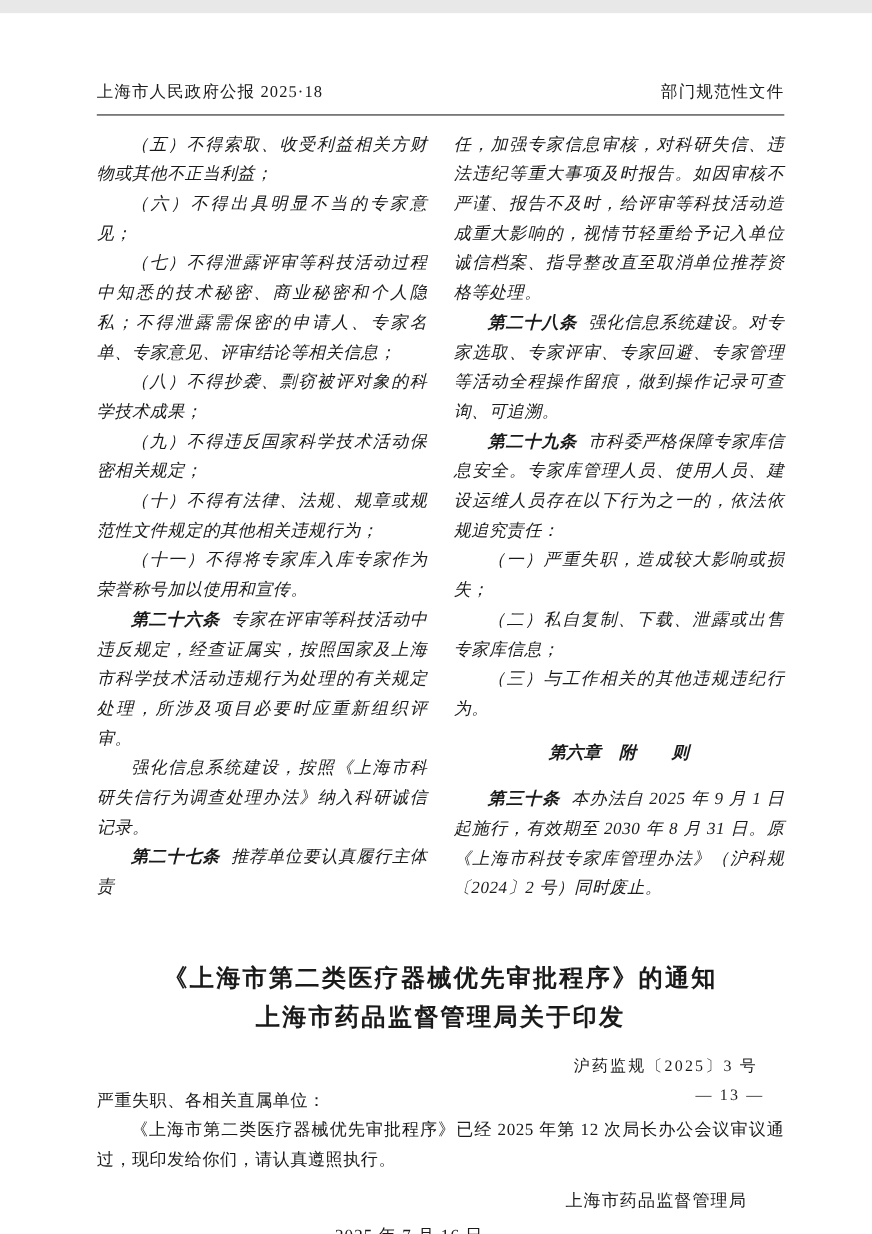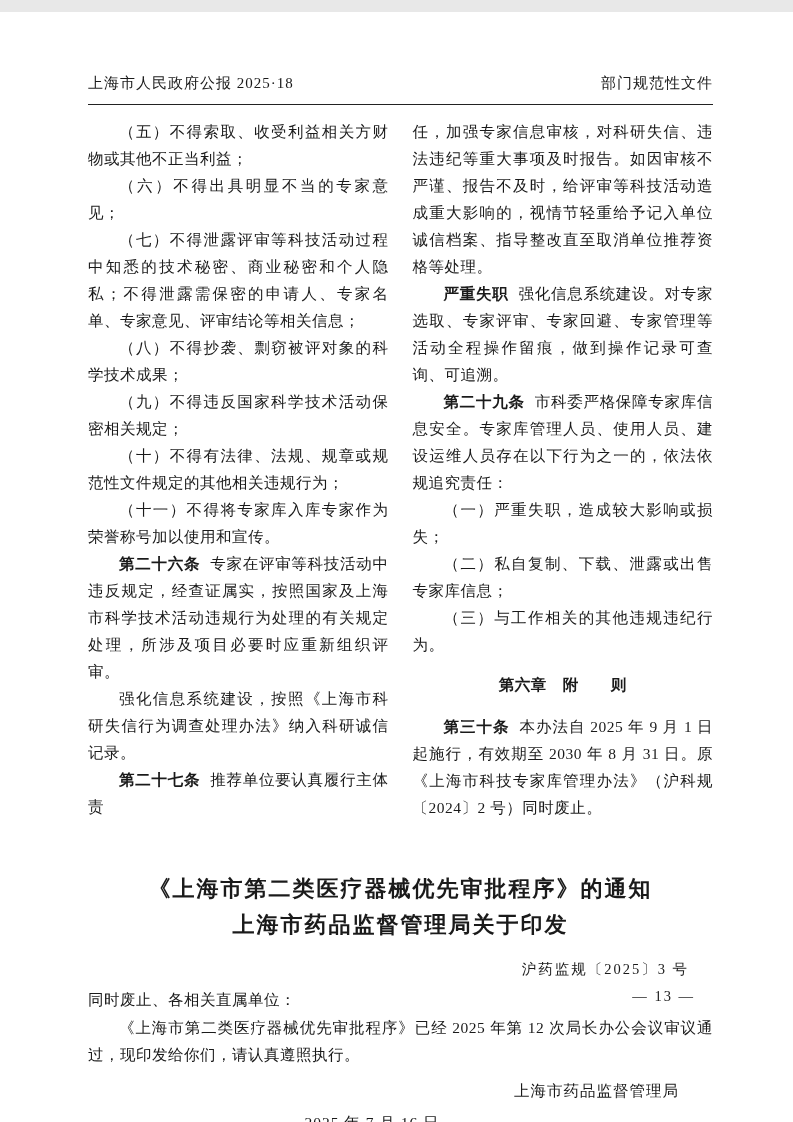--- a/index.html
+++ b/index.html
@@ -21,20 +21,21 @@
     align-items: flex-end;
     font-size: 15px;
     letter-spacing: 1px;
     padding-bottom: 11px;
     border-bottom: 1.5px solid #222;
   }
   .columns {
     display: flex;
     gap: 24px;
     margin-top: 13px;
+    font-style: italic;
   }
   .col {
     width: 305px;
     font-size: 15.5px;
     line-height: 27px;
     text-align: justify;
     text-justify: inter-character;
     letter-spacing: 0.5px;
   }
   .para { text-indent: 2em; }
@@ -123,38 +124,38 @@
       <p class="para">（九）不得违反国家科学技术活动保密相关规定；</p>
       <p class="para">（十）不得有法律、法规、规章或规范性文件规定的其他相关违规行为；</p>
       <p class="para">（十一）不得将专家库入库专家作为荣誉称号加以使用和宣传。</p>
       <p class="para"><span class="lead">第二十六条</span><span>专家在评审等科技活动中违反规定，经查证属实，按照国家及上海市科学技术活动违规行为处理的有关规定处理，所涉及项目必要时应重新组织评审。</span></p>
       <p class="para">强化信息系统建设，按照《上海市科研失信行为调查处理办法》纳入科研诚信记录。</p>
       <p class="para"><span class="lead">第二十七条</span><span>推荐单位要认真履行主体责</span></p>
     </div>
 
     <div class="col">
       <p class="para para-cont">任，加强专家信息审核，对科研失信、违法违纪等重大事项及时报告。如因审核不严谨、报告不及时，给评审等科技活动造成重大影响的，视情节轻重给予记入单位诚信档案、指导整改直至取消单位推荐资格等处理。</p>
-      <p class="para"><span class="lead">严重失职</span><span>强化信息系统建设。对专家选取、专家评审、专家回避、专家管理等活动全程操作留痕，做到操作记录可查询、可追溯。</span></p>
+      <p class="para"><span class="lead">第二十八条</span><span>强化信息系统建设。对专家选取、专家评审、专家回避、专家管理等活动全程操作留痕，做到操作记录可查询、可追溯。</span></p>
       <p class="para"><span class="lead">第二十九条</span><span>市科委严格保障专家库信息安全。专家库管理人员、使用人员、建设运维人员存在以下行为之一的，依法依规追究责任：</span></p>
       <p class="para">（一）严重失职，造成较大影响或损失；</p>
       <p class="para">（二）私自复制、下载、泄露或出售专家库信息；</p>
       <p class="para">（三）与工作相关的其他违规违纪行为。</p>
       <p class="para chapter-heading">第六章　附　　则</p>
       <p class="para"><span class="lead">第三十条</span><span>本办法自 2025 年 9 月 1 日起施行，有效期至 2030 年 8 月 31 日。原《上海市科技专家库管理办法》（沪科规〔2024〕2 号）同时废止。</span></p>
     </div>
 
   </section>
 
   <section class="notice">
     <h1 class="notice-title">
       <div>《上海市第二类医疗器械优先审批程序》的通知</div>
       <div>上海市药品监督管理局关于印发</div>
     </h1>
     <div class="doc-number">沪药监规〔2025〕3 号</div>
-    <p class="salutation">同时废止、各相关直属单位：</p>
+    <p class="salutation">严重失职、各相关直属单位：</p>
     <p class="notice-body">《上海市第二类医疗器械优先审批程序》已经 2025 年第 12 次局长办公会议审议通过，现印发给你们，请认真遵照执行。</p>
     <div class="signer">上海市药品监督管理局</div>
     <div class="sign-date">2025 年 7 月 16 日</div>
   </section>
 
   <div class="page-number">— 13 —</div>
 
 </div>
 
 </body></html>

